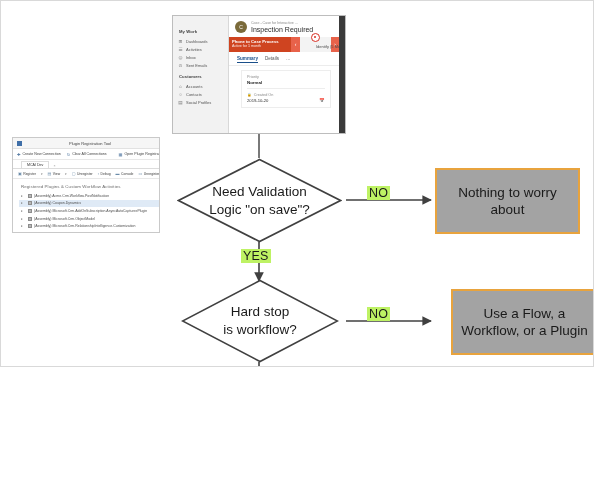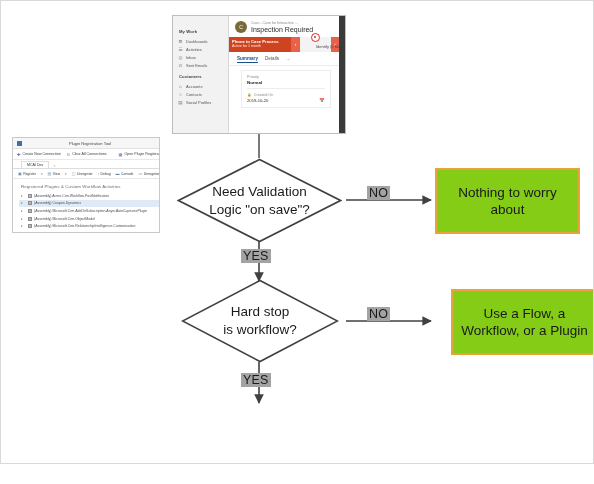--- a/index.html
+++ b/index.html
@@ -6,32 +6,32 @@
     margin: 0;
     padding: 0;
     background: #ffffff;
   }
   body {
     font-family: "Liberation Sans", sans-serif;
   }
   #canvas {
     position: relative;
     width: 594px;
-    height: 464px;
+    height: 367px;
     background: #ffffff;
     border: 1px solid #d9d9d9;
     box-sizing: border-box;
     overflow: hidden;
   }
 
   
   .proc-box {
     position: absolute;
     box-sizing: border-box;
-    background: #84cc16;
+    background: #a3a3a3;
     border: 2px solid #e8a33d;
     color: #1a1a1a;
     font-size: 13.5px;
     line-height: 1.28;
     text-align: center;
     display: flex;
     align-items: center;
     justify-content: center;
     padding: 2px 6px;
   }
@@ -53,21 +53,21 @@
     text-align: center;
     white-space: pre-line;
     pointer-events: none;
   }
 
   
   .edge-label {
     position: absolute;
     font-size: 12.5px;
     color: #1a1a1a;
-    background: #a3a3a3;
+    background: #bef264;
     padding: 0 2px;
     letter-spacing: 0.2px;
   }
 
   
   #edges {
     position: absolute;
     left: 0; top: 0;
     width: 594px; height: 484px;
     pointer-events: none;

